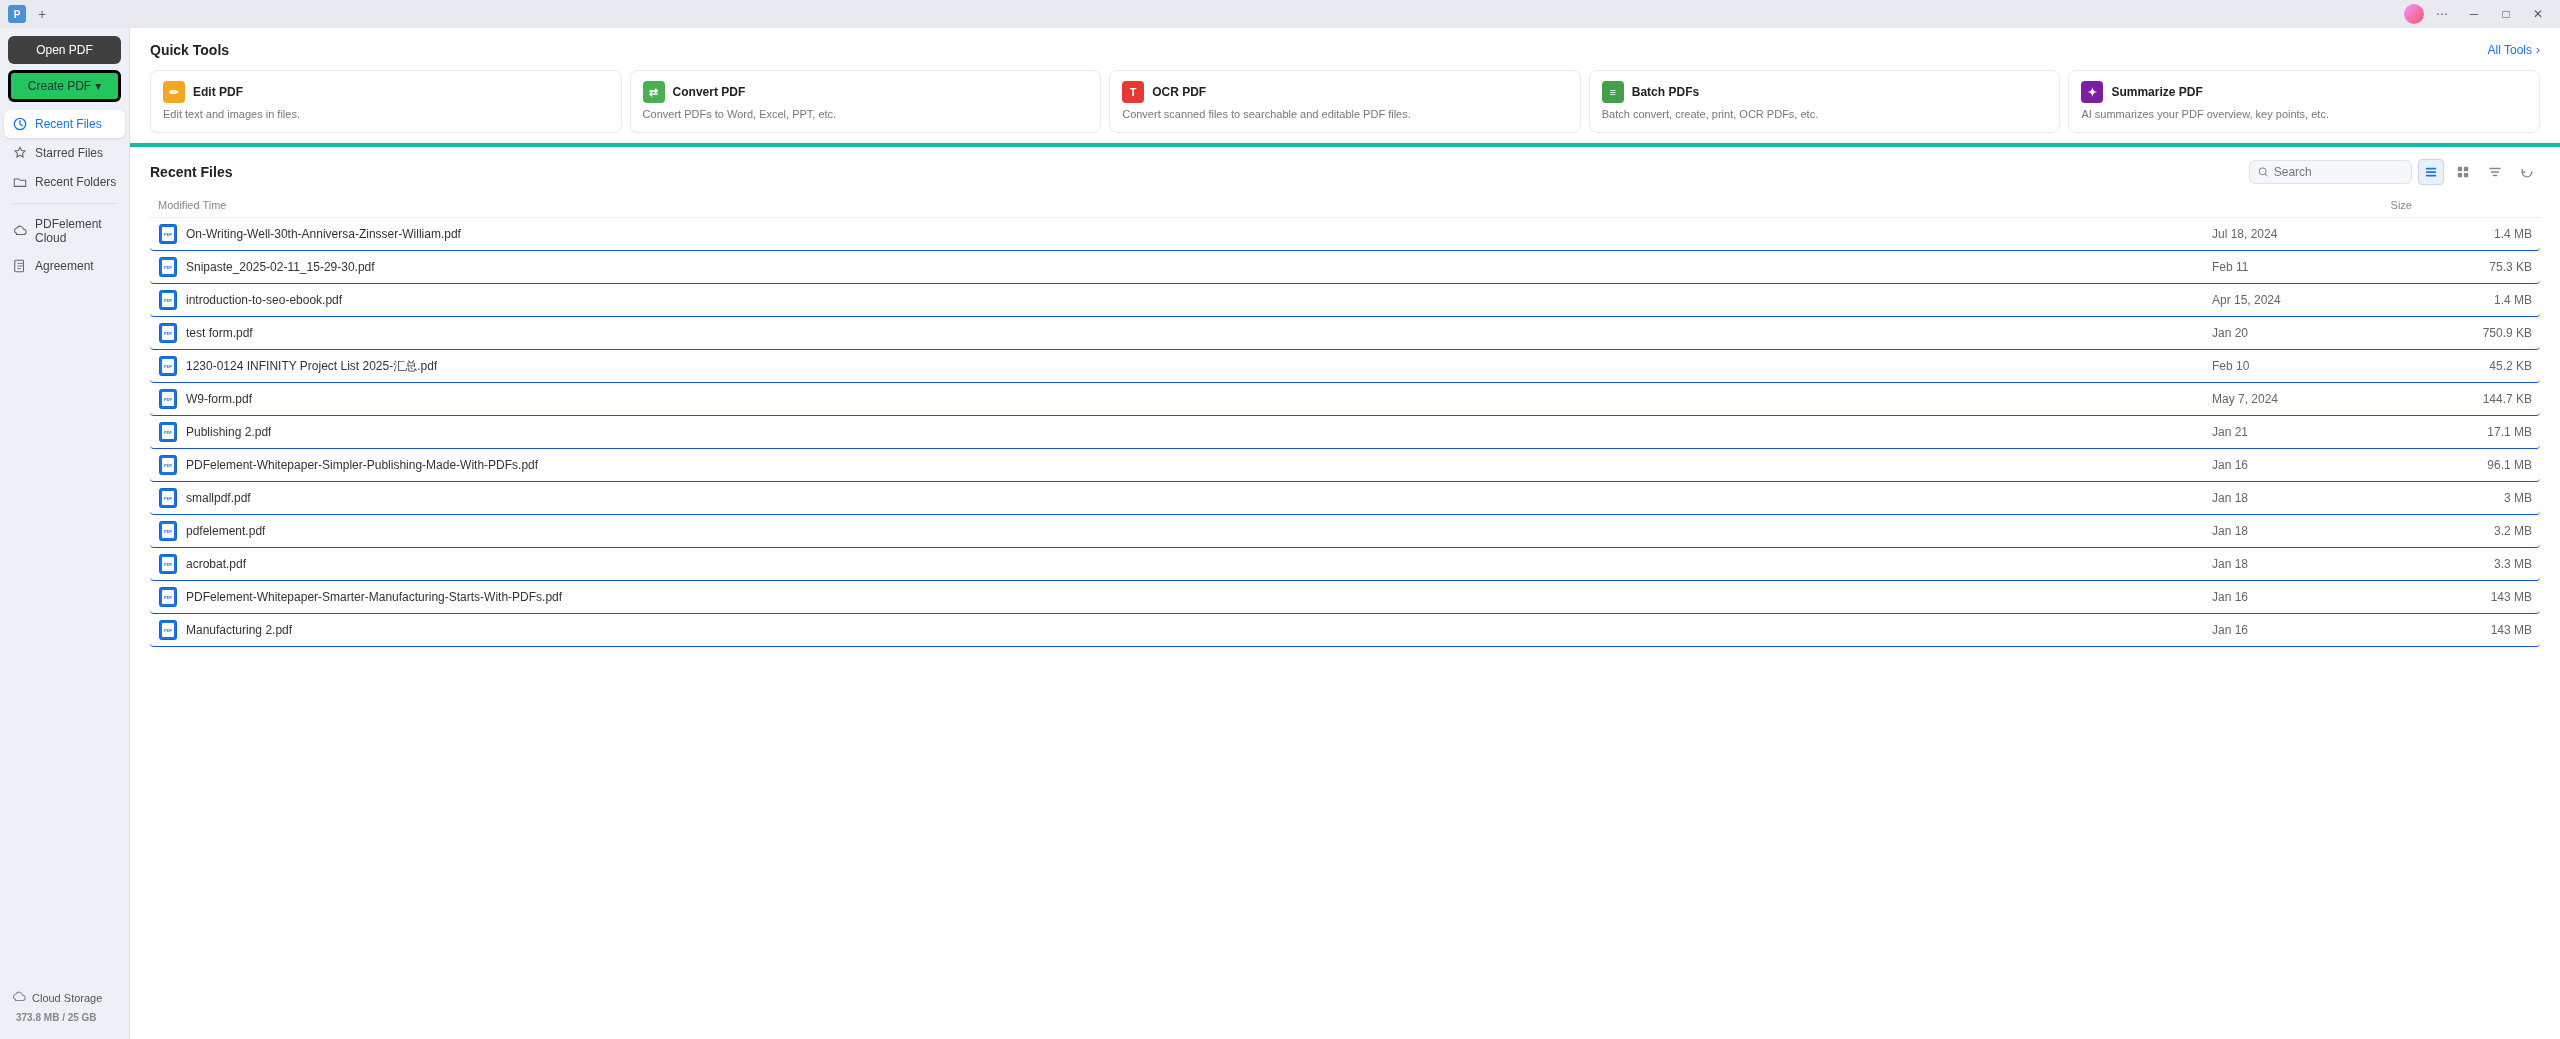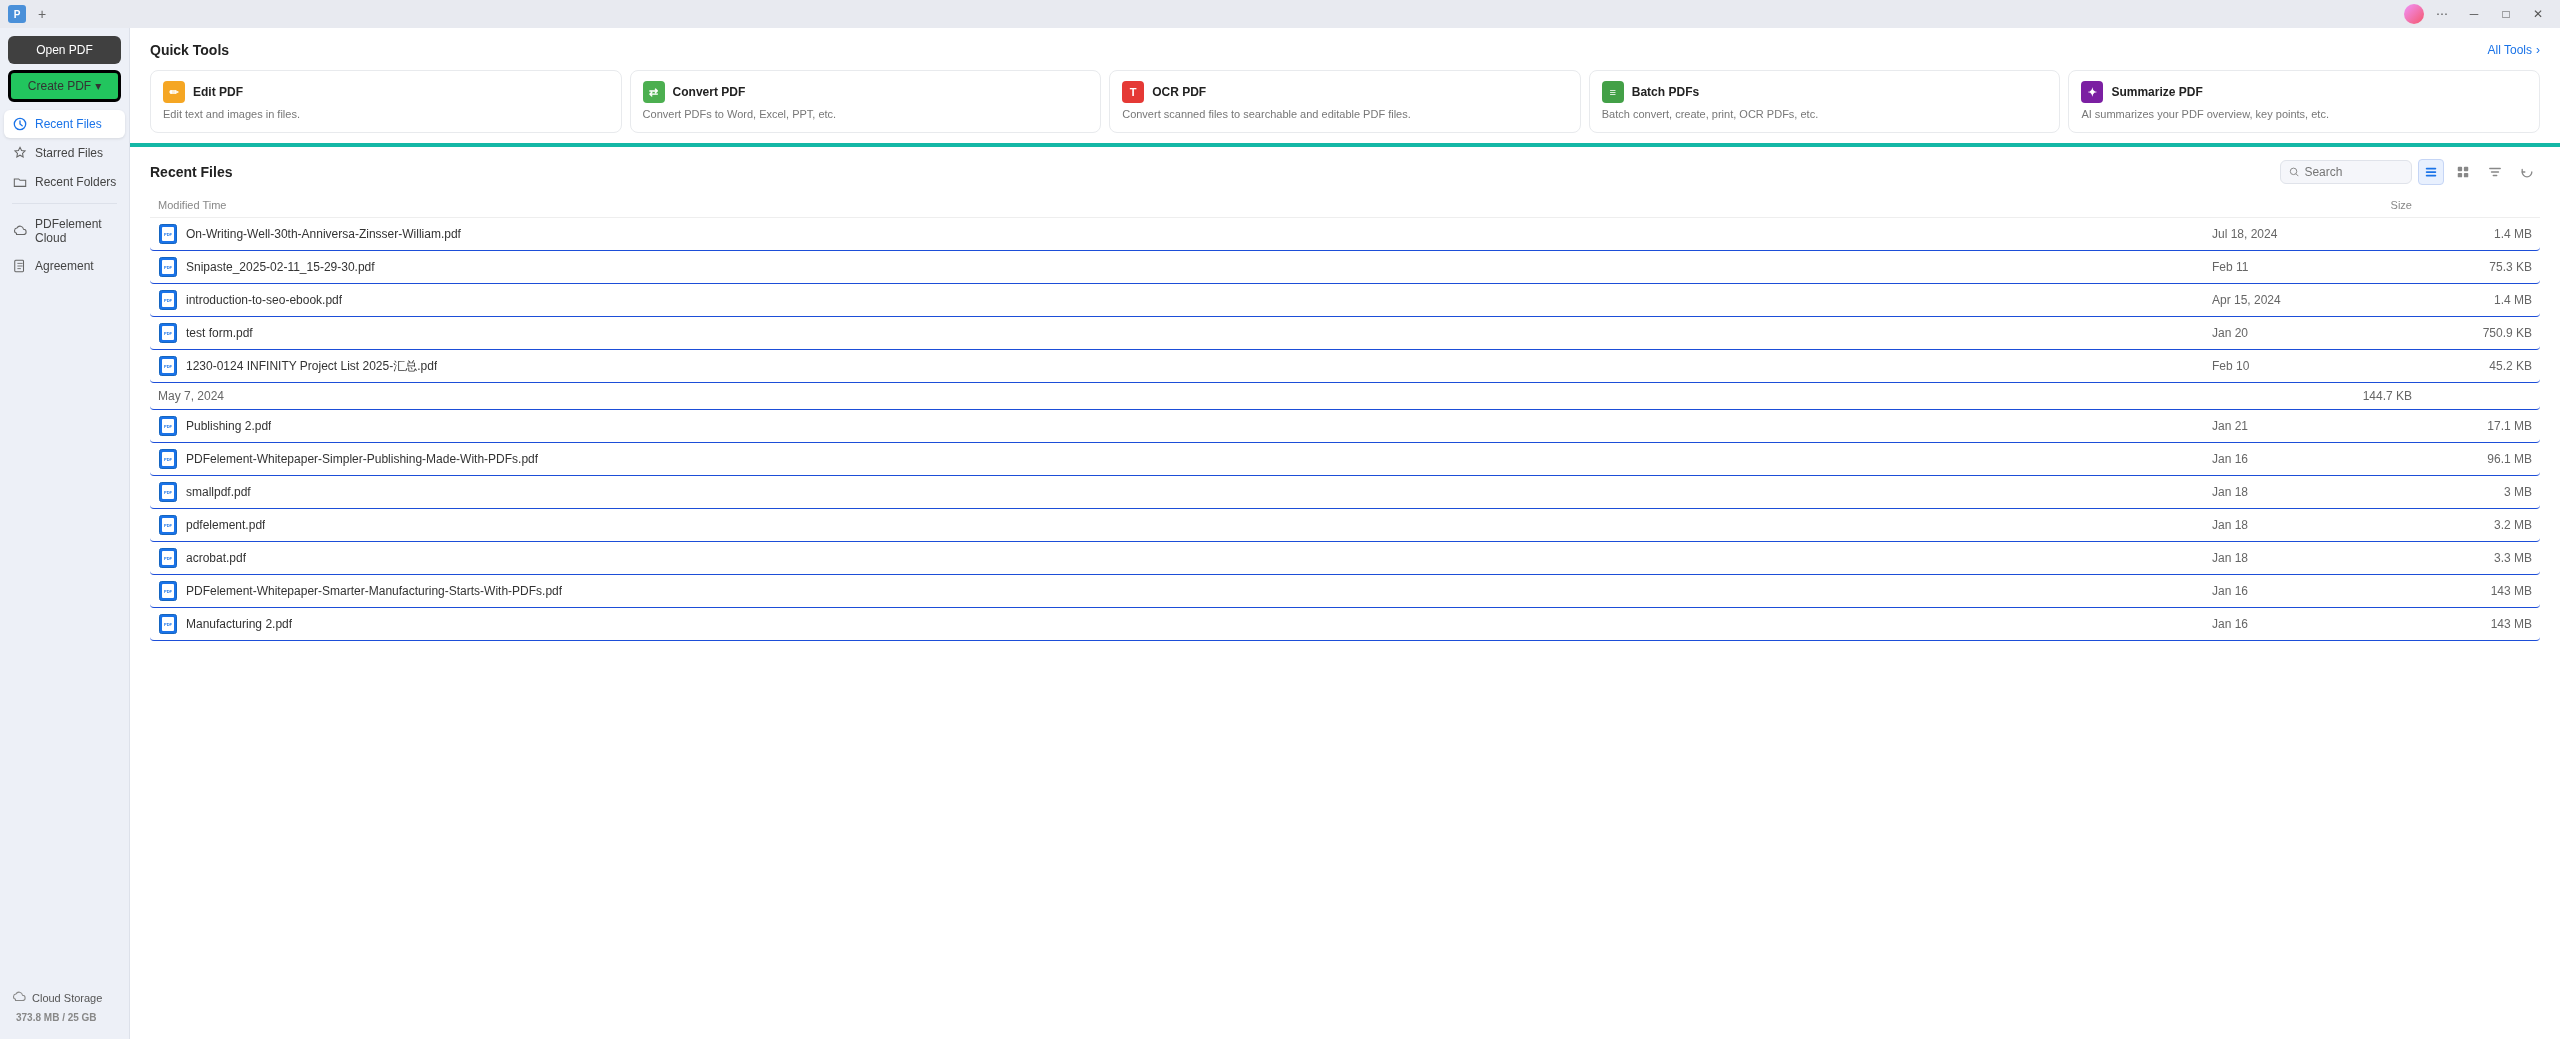--- a/index.html
+++ b/index.html
@@ -44,21 +44,21 @@
     .tool-card-header { display: flex; align-items: center; gap: 8px; margin-bottom: 4px; }
     .tool-icon { width: 22px; height: 22px; border-radius: 4px; display: flex; align-items: center; justify-content: center; font-size: 12px; }
     .tool-name { font-size: 12px; font-weight: 600; color: #222; }
     .tool-desc { font-size: 11px; color: #777; line-height: 1.4; }
 
     
     .recent-files { flex: 1; display: flex; flex-direction: column; overflow: hidden; padding: 0 20px; }
     .recent-header { display: flex; align-items: center; justify-content: space-between; padding: 12px 0 8px; flex-shrink: 0; }
     .recent-title { font-size: 14px; font-weight: 600; color: #222; }
     .toolbar-right { display: flex; align-items: center; gap: 6px; }
-    .search-box { display: flex; align-items: center; background: #f5f6fa; border: 1px solid #e0e3ea; border-radius: 6px; padding: 4px 8px; gap: 5px; width: 132px; }
+    .search-box { display: flex; align-items: center; background: #f5f6fa; border: 1px solid #e0e3ea; border-radius: 6px; padding: 4px 8px; gap: 5px; width: 163px; }
     .search-box input { border: none; background: transparent; outline: none; font-size: 12px; color: #333; width: 100%; }
     .view-btn { width: 26px; height: 26px; display: flex; align-items: center; justify-content: center; border-radius: 4px; cursor: pointer; color: #666; border: 1px solid transparent; }
     .view-btn.active { background: #e8f0fe; color: #1a73e8; border-color: #c5d5f5; }
     .refresh-btn { width: 26px; height: 26px; display: flex; align-items: center; justify-content: center; border-radius: 4px; cursor: pointer; color: #666; }
 
     
     .file-table { flex: 1; overflow-y: auto; }
     .table-header { display: grid; grid-template-columns: 1fr 200px 120px; padding: 6px 8px; border-bottom: 1px solid #eee; }
     .col-header { font-size: 11px; color: #888; font-weight: 500; }
     .col-header.name { padding-left: 28px; }
@@ -332,20 +332,30 @@
           <rect x="3" y="3" width="12" height="14" rx="1" fill="white"></rect>
           <text x="9" y="12" text-anchor="middle" font-size="4" fill="#1a73e8" font-weight="bold" font-family="sans-serif">PDF</text>
         </svg>
       </div>
       <span class="file-name">1230-0124 INFINITY Project List 2025-汇总.pdf</span>
     </div>
     <div class="file-date">Feb 10</div>
     <div class="file-size">45.2 KB</div>
   </div>
             <div class="file-row">
+    <div class="file-name-cell">
+      <div class="file-icon">
+        <svg width="18" height="20" viewBox="0 0 18 20" fill="none" xmlns="http://www.w3.org/2000/svg">
+          <rect x="0.5" y="0.5" width="17" height="19" rx="2" fill="#1a73e8" stroke="#1565c0"></rect>
+          <rect x="3" y="3" width="12" height="14" rx="1" fill="white"></rect>
+          <text x="9" y="12" text-anchor="middle" font-size="4" fill="#1a73e8" font-weight="bold" font-family="sans-serif">PDF</text>
+        </svg>
+      </div>
+      <span class="file-name">W9-form.pdf</span>
+    </div>
     <div class="file-date">May 7, 2024</div>
     <div class="file-size">144.7 KB</div>
   </div>
             <div class="file-row">
     <div class="file-name-cell">
       <div class="file-icon">
         <svg width="18" height="20" viewBox="0 0 18 20" fill="none" xmlns="http://www.w3.org/2000/svg">
           <rect x="0.5" y="0.5" width="17" height="19" rx="2" fill="#1a73e8" stroke="#1565c0"></rect>
           <rect x="3" y="3" width="12" height="14" rx="1" fill="white"></rect>
           <text x="9" y="12" text-anchor="middle" font-size="4" fill="#1a73e8" font-weight="bold" font-family="sans-serif">PDF</text>

